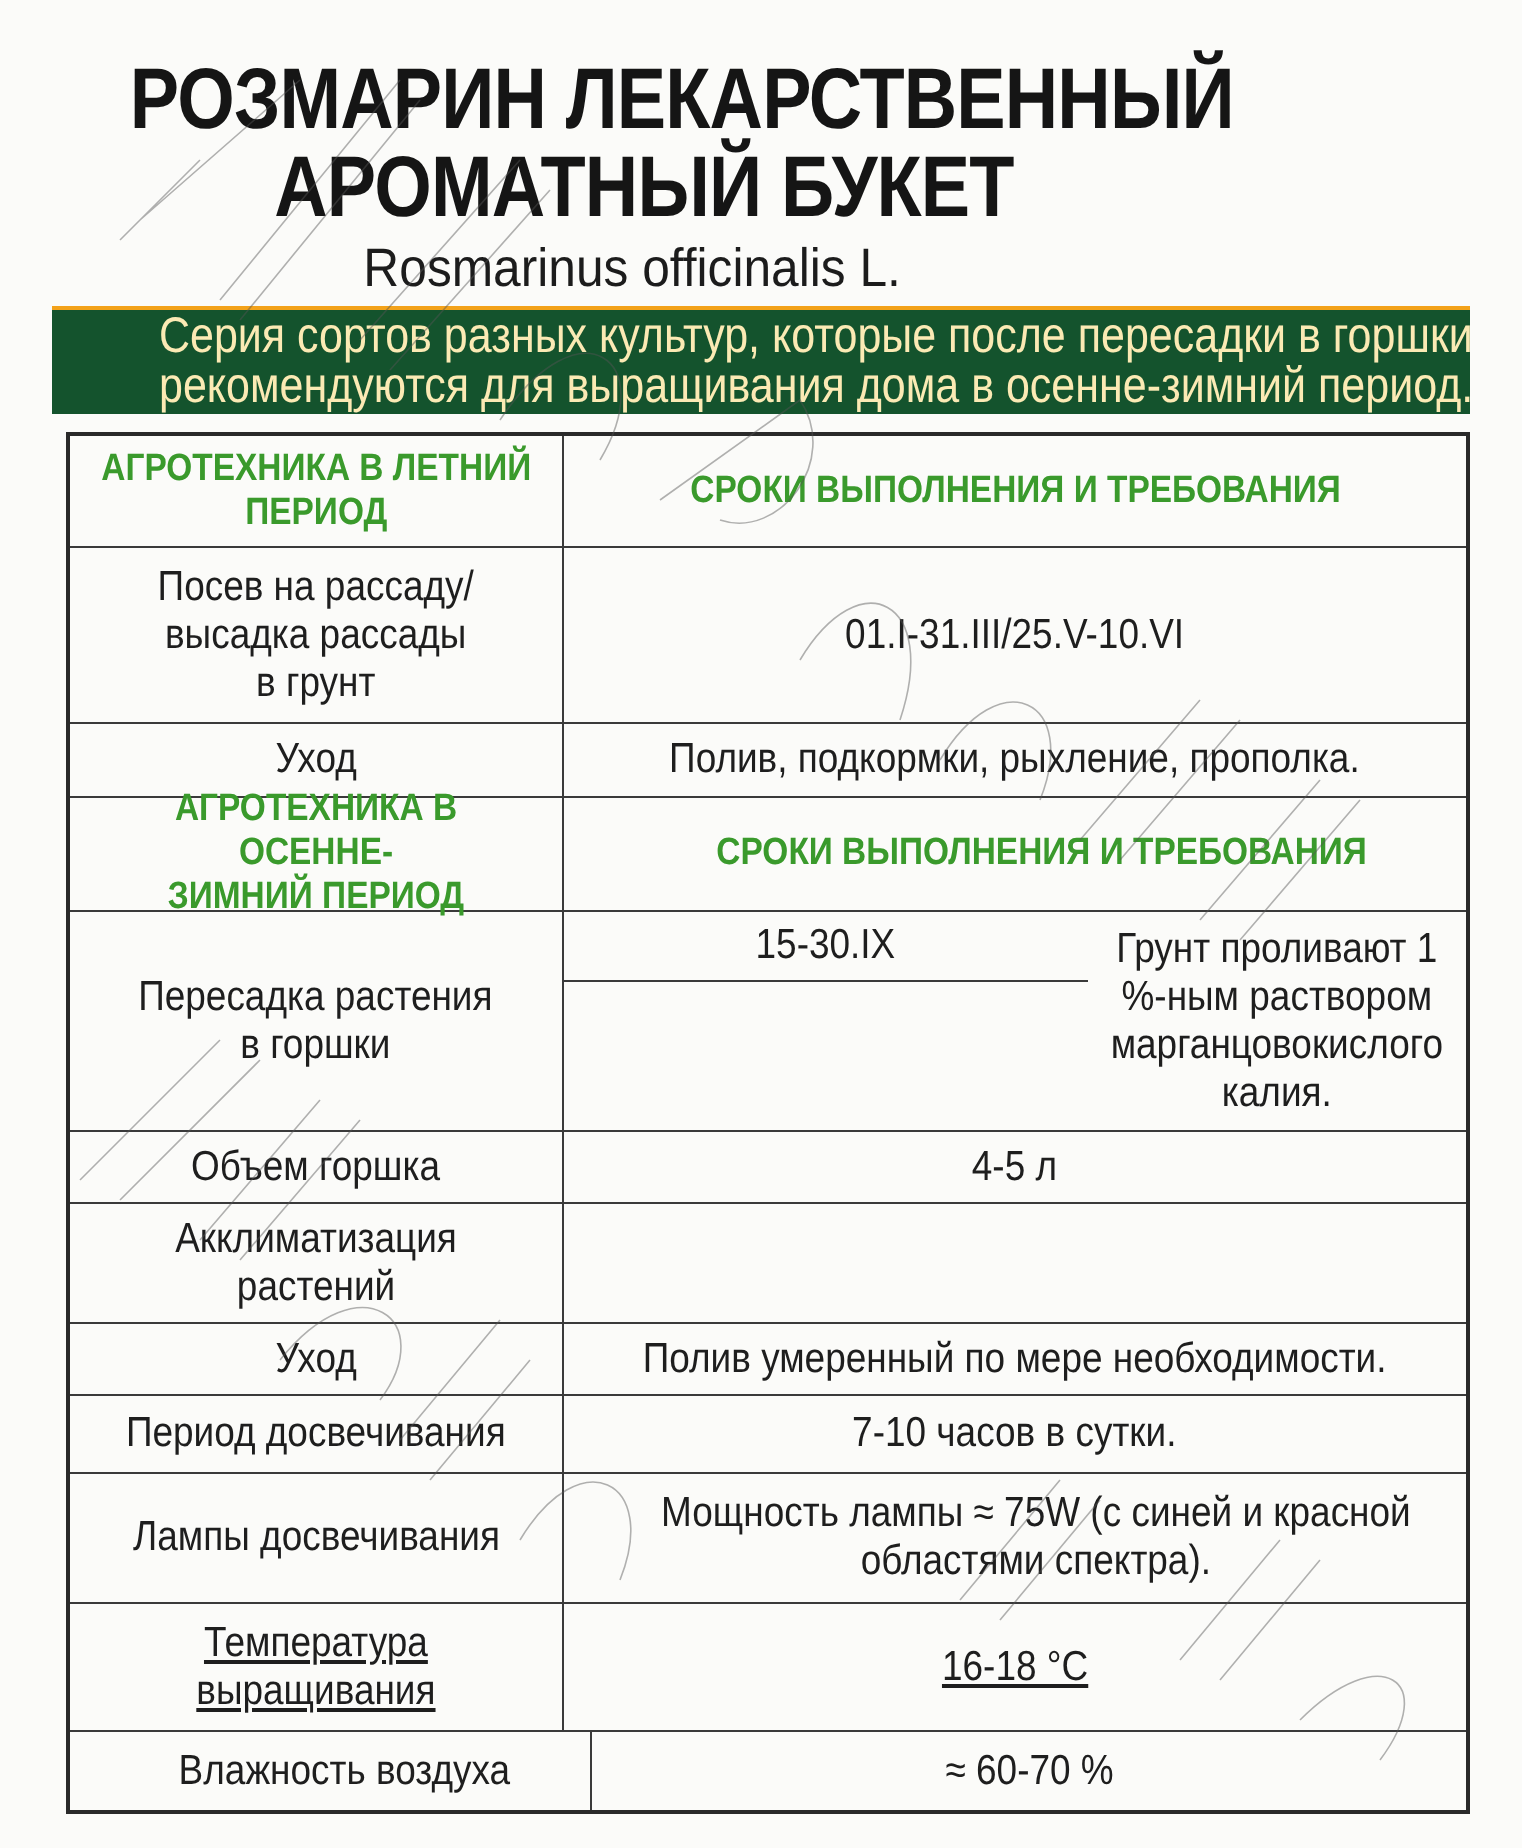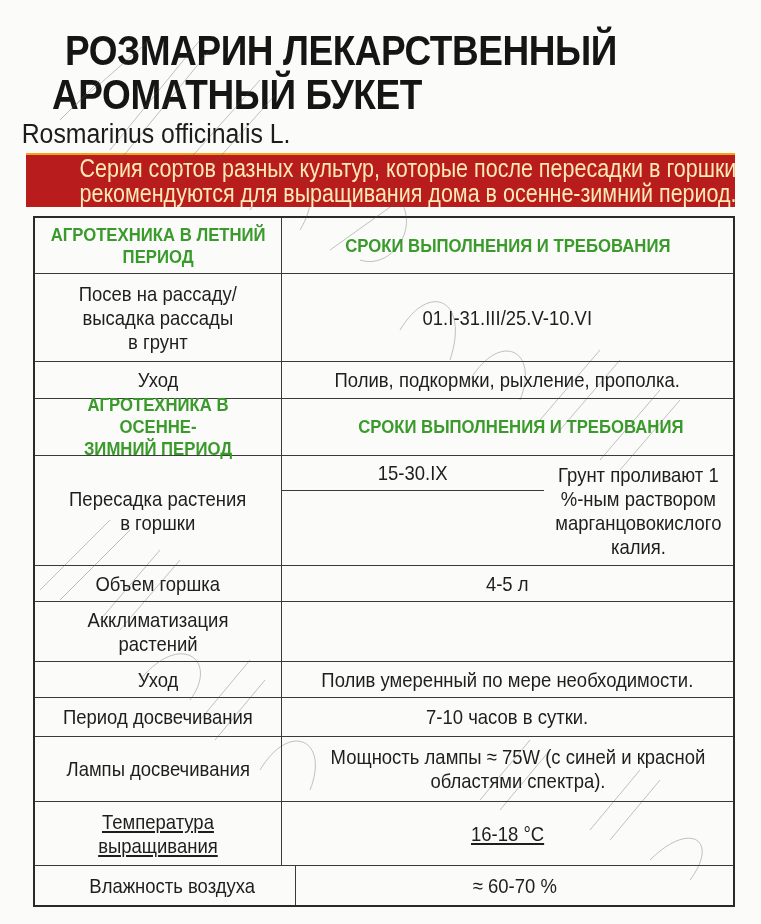--- a/index.html
+++ b/index.html
@@ -13,21 +13,21 @@
       position: relative;
       overflow: hidden;
       font-family: "Liberation Sans", "DejaVu Sans", sans-serif;
       color: #1e1e1e;
     }
     .title-block {
       position: absolute;
       left: 0;
       top: 28px;
       width: 622px;
-      text-align: left;
+      text-align: center;
     }
     .title-line {
       font-weight: bold;
       font-size: 43px;
       line-height: 44px;
       letter-spacing: -0.5px;
       color: #151515;
       display: block;
       white-space: nowrap;
     }
@@ -49,21 +49,21 @@
     .latin .sq {
       display: inline-block;
       transform: scaleX(0.92);
     }
     .banner {
       position: absolute;
       left: 26px;
       top: 153px;
       width: 709px;
       height: 54px;
-      background: #b91c1c;
+      background: #14532d;
       border-top: 2px solid #f3a21a;
       box-sizing: border-box;
       color: #fbeab4;
       text-align: right;
       font-size: 25px;
       line-height: 25px;
       padding-top: 1px;
     }
     .banner span {
       display: block;

